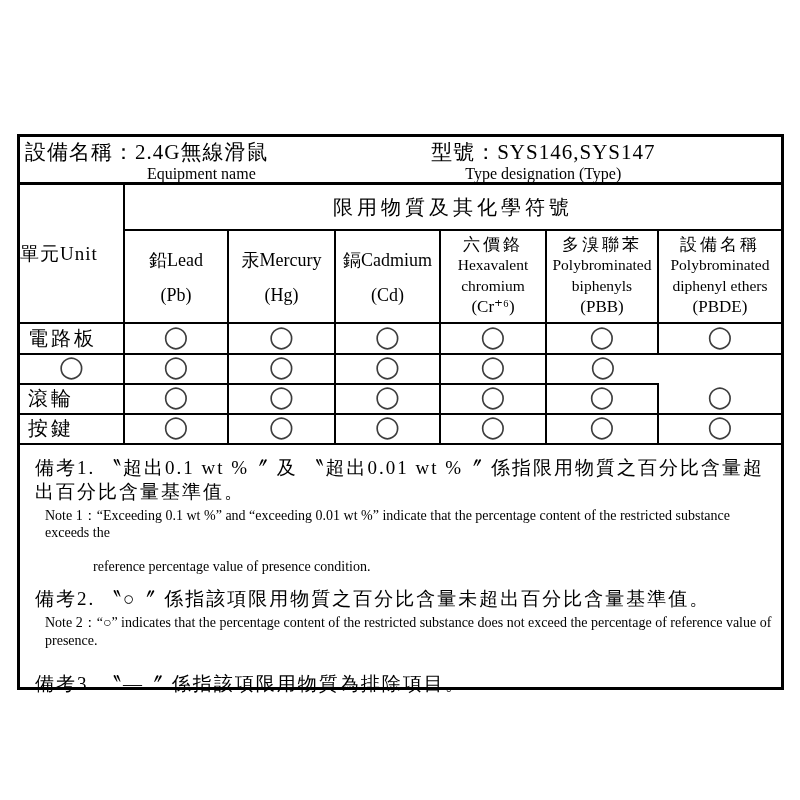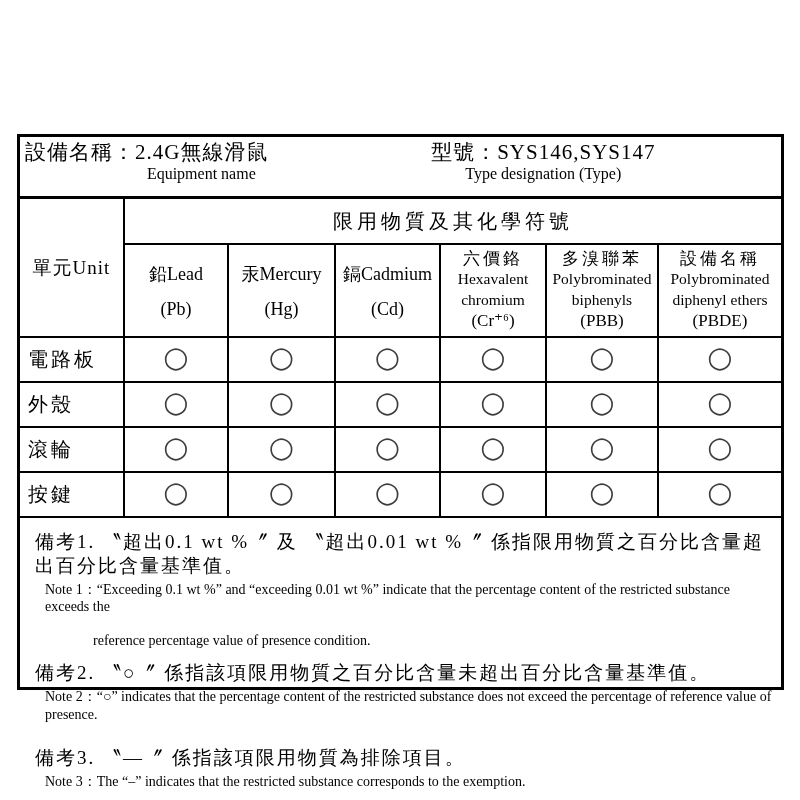--- a/index.html
+++ b/index.html
@@ -15,39 +15,39 @@
   .rohs-table {
     position:absolute; left:17px; top:134px;
     width:767px; height:556px;
     border:3px solid #000;
     box-sizing:border-box;
     background:#fff;
   }
   .rohs-table * { box-sizing:border-box; }
 
   
-  .row-a { display:flex; height:62px; border-bottom:3px solid #000; }
+  .row-a { display:flex; height:48px; border-bottom:3px solid #000; }
   .row-a .cell-equip { width:47%; padding-left:5px; }
   .row-a .cell-type  { flex:1; text-align:center; padding-right:72px; }
   .row-a .zh { font-size:21px; letter-spacing:1px; margin-top:1px; white-space:nowrap; }
   .row-a .cell-equip .en { text-align:center; }
   .row-a .en { font-size:16px; margin-top:-1px;text-align:center; }
 
   
   .hdr-grid, .data-row {
     display:grid;
     grid-template-columns:105px 104px 107px 105px 106px 112px 122px;
   }
   .hdr-grid { grid-template-rows:46px 93px; }
   .cell { border-right:2px solid #000; border-bottom:2px solid #000; }
   .cell.last { border-right:none; }
 
   .unit-cell {
     grid-row:1 / 3; grid-column:1;
-    display:flex; align-items:center; justify-content:center;
+    display:flex; align-items:center; 
     font-size:19px; letter-spacing:1px;
   }
   .title-cell {
     grid-column:2 / 8; grid-row:1;
     display:flex; flex-direction:row; align-items:center; justify-content:center;
   }
   .title-cell .zh { font-size:20px; letter-spacing:4px; }
   .title-cell .en { font-size:16px; }
 
   .sub-cell {
@@ -55,21 +55,21 @@
     display:flex; flex-direction:column; align-items:center; justify-content:center;
     text-align:center;
   }
   .sub-cell.two .l1  { font-size:18px; }
   .sub-cell.two .sym { font-size:18px; margin-top:13px; }
   .sub-cell.four div { font-size:15.5px; line-height:1.33; }
   .sub-cell.four .l1 { font-size:17px; letter-spacing:3px; line-height:1.25; }
   .sub-cell.four .sym{ font-size:17px; }
 
   
-  .data-row { height:45px; }
+  .data-row { height:30px; }
   .unit-label {
     display:flex; align-items:center;
     font-size:20px; letter-spacing:3px; padding-left:8px;
   }
   .mark-cell { display:flex; align-items:center; justify-content:center; }
   .mark {
     font-family:"DejaVu Sans","Liberation Sans",sans-serif;
     font-size:29px; line-height:1; color:#3d3d3d;
     transform:translateY(-2px);
   }
@@ -155,21 +155,20 @@
         </div>
       <div class="cell mark-cell">
           <span class="mark">○</span>
         </div>
       <div class="cell last mark-cell">
           <span class="mark">○</span>
         </div>
     </div>
 
     <div class="data-row">
-      <div class="cell unit-label">外殼</div>
       <div class="cell mark-cell">
           <span class="mark">○</span>
         </div>
       <div class="cell mark-cell">
           <span class="mark">○</span>
         </div>
       <div class="cell mark-cell">
           <span class="mark">○</span>
         </div>
       <div class="cell mark-cell">
@@ -229,17 +228,16 @@
 
     <div class="notes">
       <div class="note-zh n1">備考1. 〝超出0.1 wt %〞 及 〝超出0.01 wt %〞 係指限用物質之百分比含量超出百分比含量基準值。</div>
       <div class="note-en">Note 1：“Exceeding 0.1 wt %” and “exceeding 0.01 wt %” indicate that the percentage content of the restricted substance exceeds the</div>
       <div class="note-en cont">reference percentage value of presence condition.</div>
 
       <div class="note-zh n2">備考2. 〝○〞 係指該項限用物質之百分比含量未超出百分比含量基準值。</div>
       <div class="note-en">Note 2：“○” indicates that the percentage content of the restricted substance does not exceed the percentage of reference value of presence.</div>
 
       <div class="note-zh n3">備考3. 〝—〞 係指該項限用物質為排除項目。</div>
-      <div class="note-en">Note 3：The “–” indicates that the restricted substance corresponds to the exemption.</div>
     </div>
 
   </div>
 </div>
 
 </body></html>

